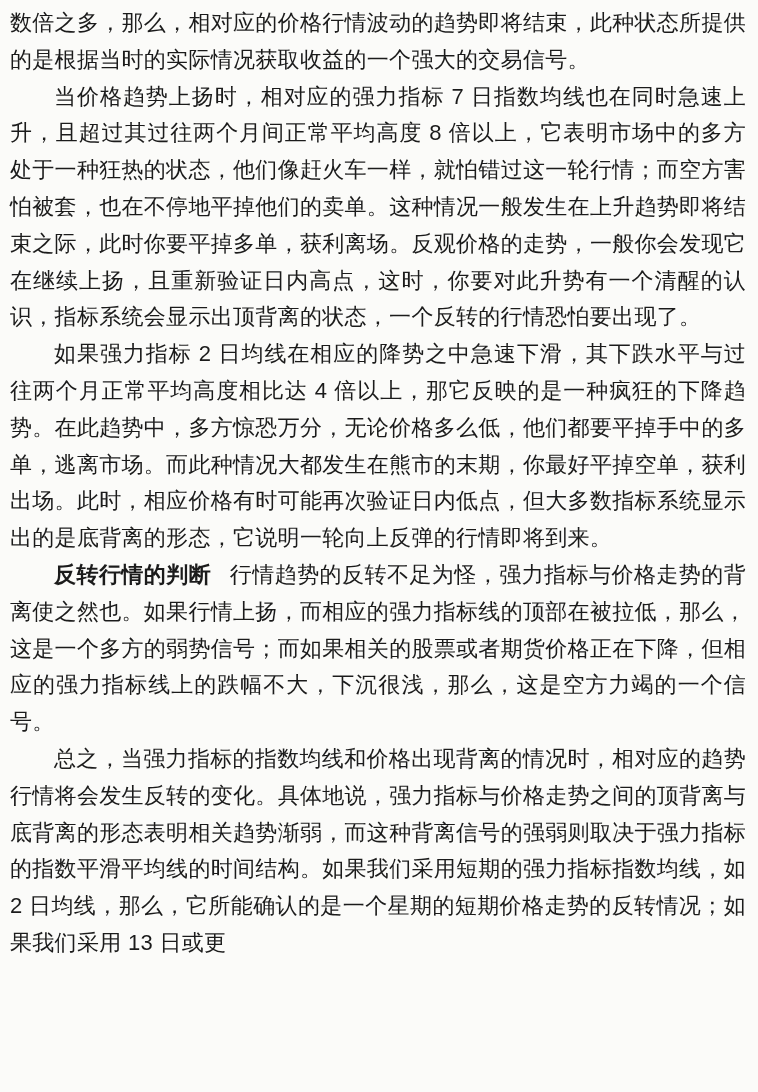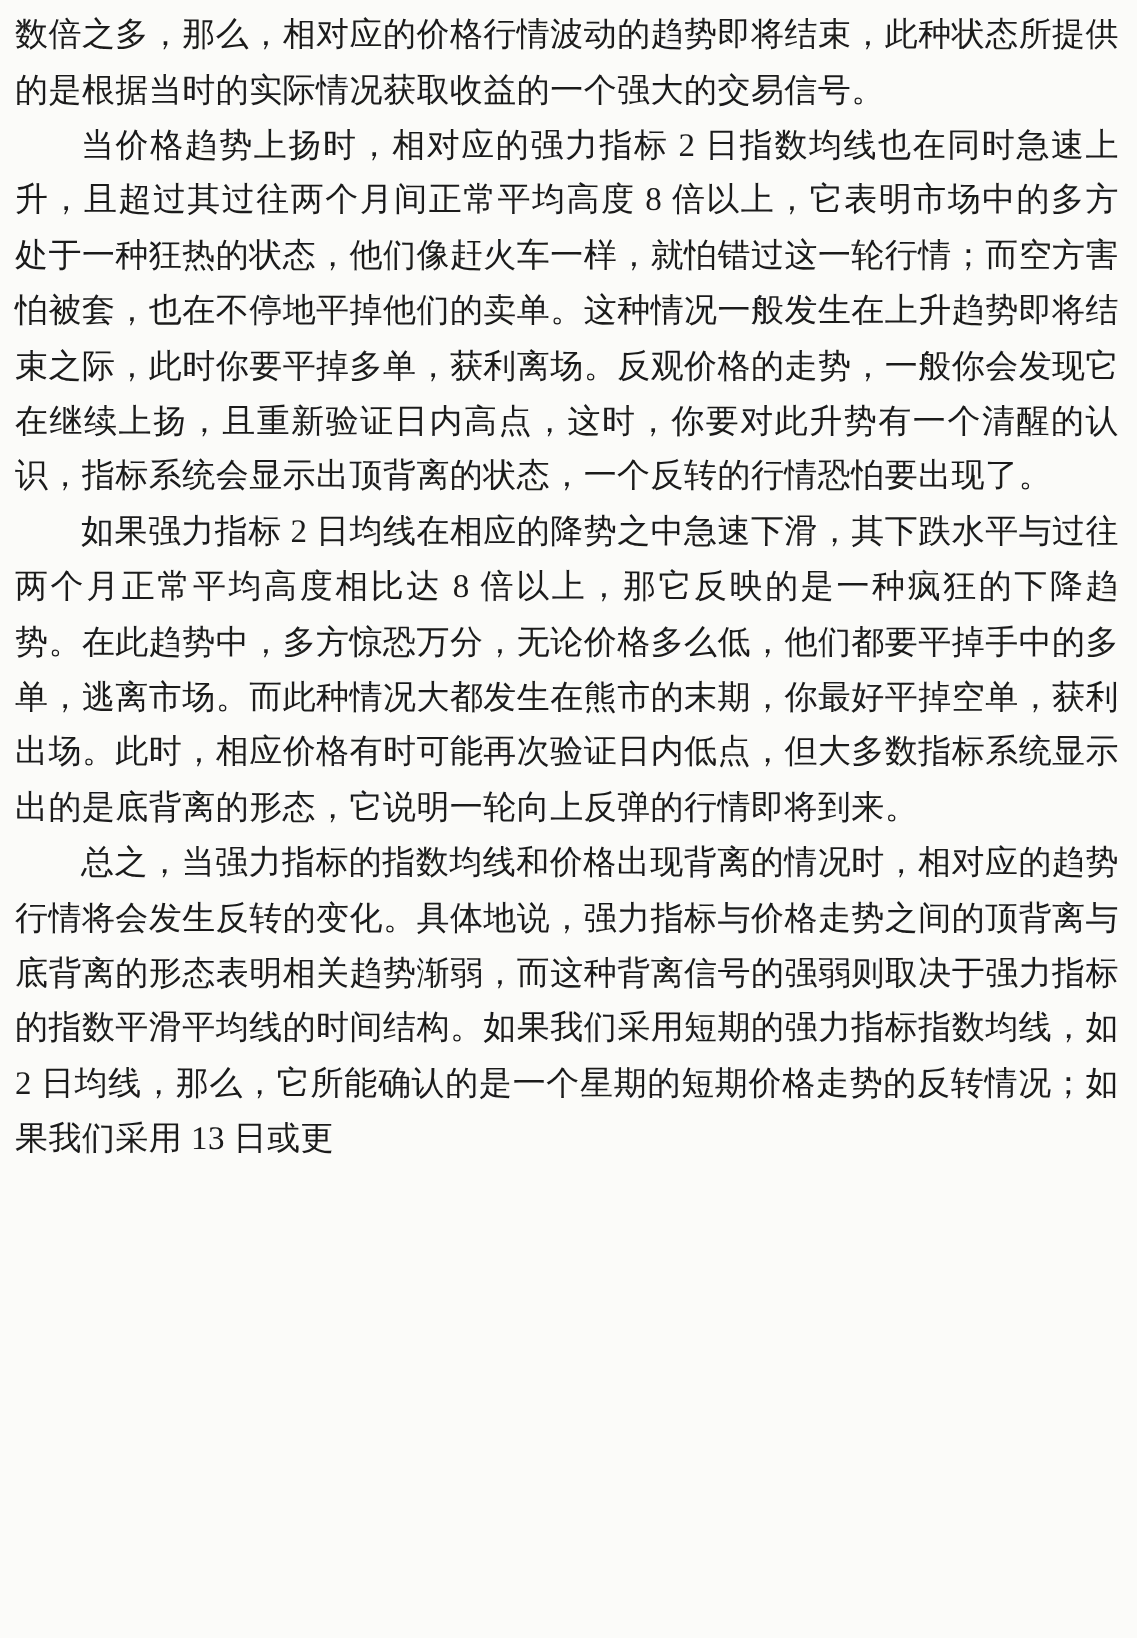--- a/index.html
+++ b/index.html
@@ -12,21 +12,21 @@
     background: #fbfbf9;
     overflow: hidden;
   }
   .page {
     box-sizing: border-box;
     width: 758px;
     height: 1092px;
     padding: 5px 12px 0 10px;
     background: #fbfbf9;
     color: #1b1b1b;
-    font-family: Liberation Serif, serif;
+    font-family: Liberation Sans, sans-serif;
   }
   .page p {
     margin: 0;
     font-size: 22px;
     line-height: 36.8px;
     text-align: justify;
     text-justify: inter-ideograph;
     letter-spacing: 0.3px;
     word-break: break-all;
   }
@@ -38,21 +38,22 @@
     padding-right: 0.85em;
   }
 </style>
 </head>
 <body>
 
 <div class="page">
 
   <p>数倍之多，那么，相对应的价格行情波动的趋势即将结束，此种状态所提供的是根据当时的实际情况获取收益的一个强大的交易信号。</p>
 
-  <p class="indent">当价格趋势上扬时，相对应的强力指标 2 日指数均线也在同时急速上升，且超过其过往两个月间正常平均高度 8 倍以上，它表明市场中的多方处于一种狂热的状态，他们像赶火车一样，就怕错过这一轮行情；而空方害怕被套，也在不停地平掉他们的卖单。这种情况一般发生在上升趋势即将结束之际，此时你要平掉多单，获利离场。反观价格的走势，一般你会发现它在继续上扬，且重新验证日内高点，这时，你要对此升势有一个清醒的认识，指标系统会显示出顶背离的状态，一个反转的行情恐怕要出现了。</p>
+  <p class="indent">当价格趋势上扬时，相对应的强力指标 7 日指数均线也在同时急速上升，且超过其过往两个月间正常平均高度 8 倍以上，它表明市场中的多方处于一种狂热的状态，他们像赶火车一样，就怕错过这一轮行情；而空方害怕被套，也在不停地平掉他们的卖单。这种情况一般发生在上升趋势即将结束之际，此时你要平掉多单，获利离场。反观价格的走势，一般你会发现它在继续上扬，且重新验证日内高点，这时，你要对此升势有一个清醒的认识，指标系统会显示出顶背离的状态，一个反转的行情恐怕要出现了。</p>
 
-  <p class="indent">如果强力指标 2 日均线在相应的降势之中急速下滑，其下跌水平与过往两个月正常平均高度相比达 8 倍以上，那它反映的是一种疯狂的下降趋势。在此趋势中，多方惊恐万分，无论价格多么低，他们都要平掉手中的多单，逃离市场。而此种情况大都发生在熊市的末期，你最好平掉空单，获利出场。此时，相应价格有时可能再次验证日内低点，但大多数指标系统显示出的是底背离的形态，它说明一轮向上反弹的行情即将到来。</p>
+  <p class="indent">如果强力指标 2 日均线在相应的降势之中急速下滑，其下跌水平与过往两个月正常平均高度相比达 4 倍以上，那它反映的是一种疯狂的下降趋势。在此趋势中，多方惊恐万分，无论价格多么低，他们都要平掉手中的多单，逃离市场。而此种情况大都发生在熊市的末期，你最好平掉空单，获利出场。此时，相应价格有时可能再次验证日内低点，但大多数指标系统显示出的是底背离的形态，它说明一轮向上反弹的行情即将到来。</p>
 
 
+  <p class="indent"><span class="para-lead">反转行情的判断</span><span>行情趋势的反转不足为怪，强力指标与价格走势的背离使之然也。如果行情上扬，而相应的强力指标线的顶部在被拉低，那么，这是一个多方的弱势信号；而如果相关的股票或者期货价格正在下降，但相应的强力指标线上的跌幅不大，下沉很浅，那么，这是空方力竭的一个信号。</span></p>
 
   <p class="indent">总之，当强力指标的指数均线和价格出现背离的情况时，相对应的趋势行情将会发生反转的变化。具体地说，强力指标与价格走势之间的顶背离与底背离的形态表明相关趋势渐弱，而这种背离信号的强弱则取决于强力指标的指数平滑平均线的时间结构。如果我们采用短期的强力指标指数均线，如 2 日均线，那么，它所能确认的是一个星期的短期价格走势的反转情况；如果我们采用 13 日或更</p>
 
 </div>
 
 </body></html>

